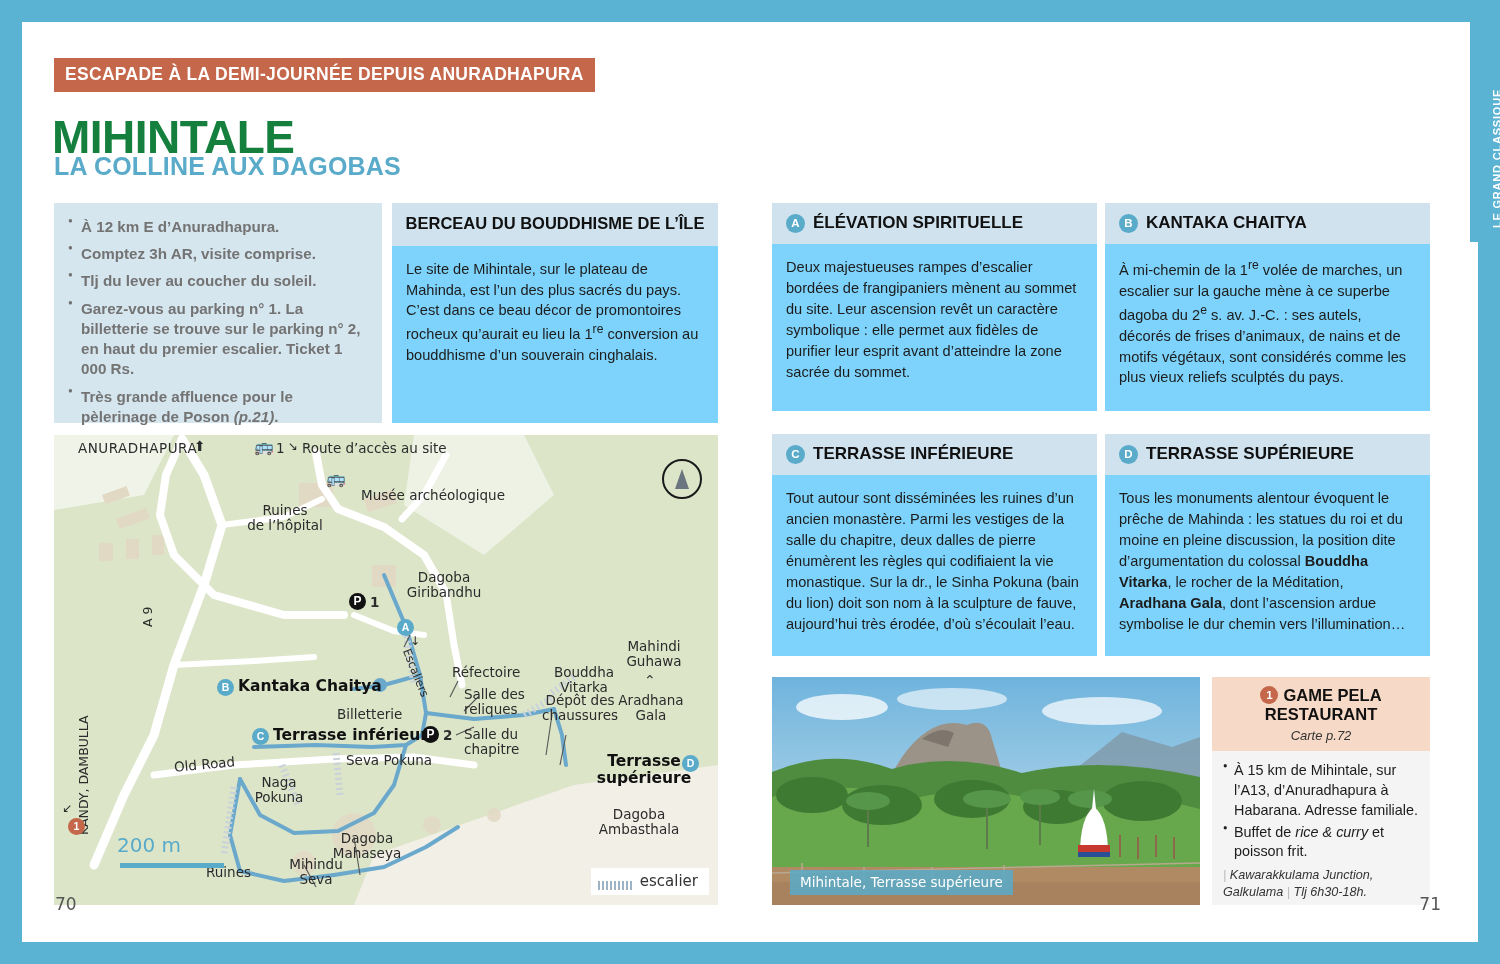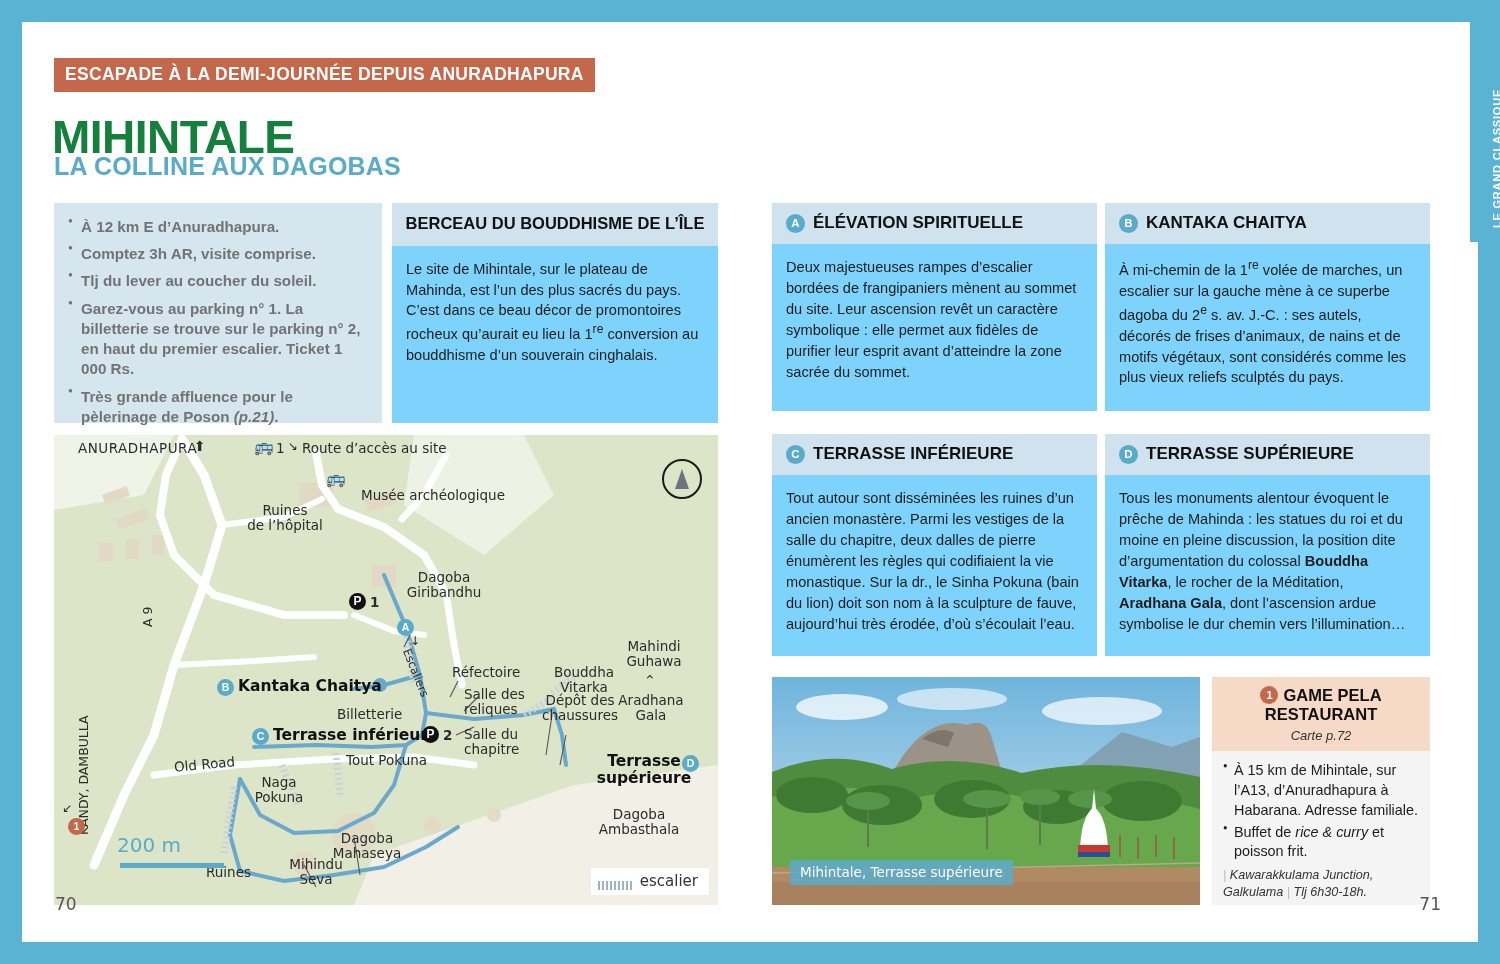--- a/index.html
+++ b/index.html
@@ -184,21 +184,21 @@
   }
 
   
   .photo {
     position: absolute; left: 22px; top: 655px;
     width: 428px; height: 228px;
     overflow: hidden;
   }
   .photo svg { display: block; }
   .photo-caption {
-    position: absolute; left: 18px; bottom: 20px;
+    position: absolute; left: 18px; bottom: 10px;
     background: rgba(90,171,202,0.86);
     color: #fff; font-size: 13.5px;
     padding: 4px 10px 5px 10px;
     font-family: "DejaVu Sans", sans-serif;
   }
 
   
   .resto {
     position: absolute; left: 462px; top: 655px;
     width: 218px; height: 228px;
@@ -390,21 +390,21 @@
       <span class="maplabel" style="left:356px; top:200px; font-size:12px;">↓</span>
       <span class="maplabel tiny" style="left:358px; top:212px; transform:rotate(68deg); transform-origin:left top;">Escaliers</span>
 
       <span class="badge" style="left:163px; top:244px;">B</span>
       <span class="maplabel bold" style="left:184px; top:243px;">Kantaka Chaitya</span>
       <span class="maplabel" style="left:283px; top:272px;">Billetterie</span>
       <span class="badge" style="left:198px; top:293px;">C</span>
       <span class="maplabel bold" style="left:219px; top:292px;">Terrasse inférieure</span>
       <span class="pmark" style="left:368px; top:291px;">P</span>
       <span class="maplabel" style="left:389px; top:293px; font-weight:bold;">2</span>
-      <span class="maplabel" style="left:292px; top:318px;">Tout Pokuna</span>
+      <span class="maplabel" style="left:292px; top:318px;">Seva Pokuna</span>
 
       <span class="maplabel" style="left:398px; top:230px;">Réfectoire</span>
       <span class="maplabel" style="left: 410px; top: 252px; white-space: pre-line;">Salle des
 reliques</span>
       <span class="maplabel" style="left: 410px; top: 292px; white-space: pre-line;">Salle du
 chapitre</span>
       <span class="maplabel center" style="left: 485px; top: 230px; width: 90px; white-space: pre-line;">Bouddha
 Vitarka</span>
       <span class="maplabel center" style="left: 478px; top: 258px; width: 96px; white-space: pre-line;">Dépôt des
 chaussures</span>

